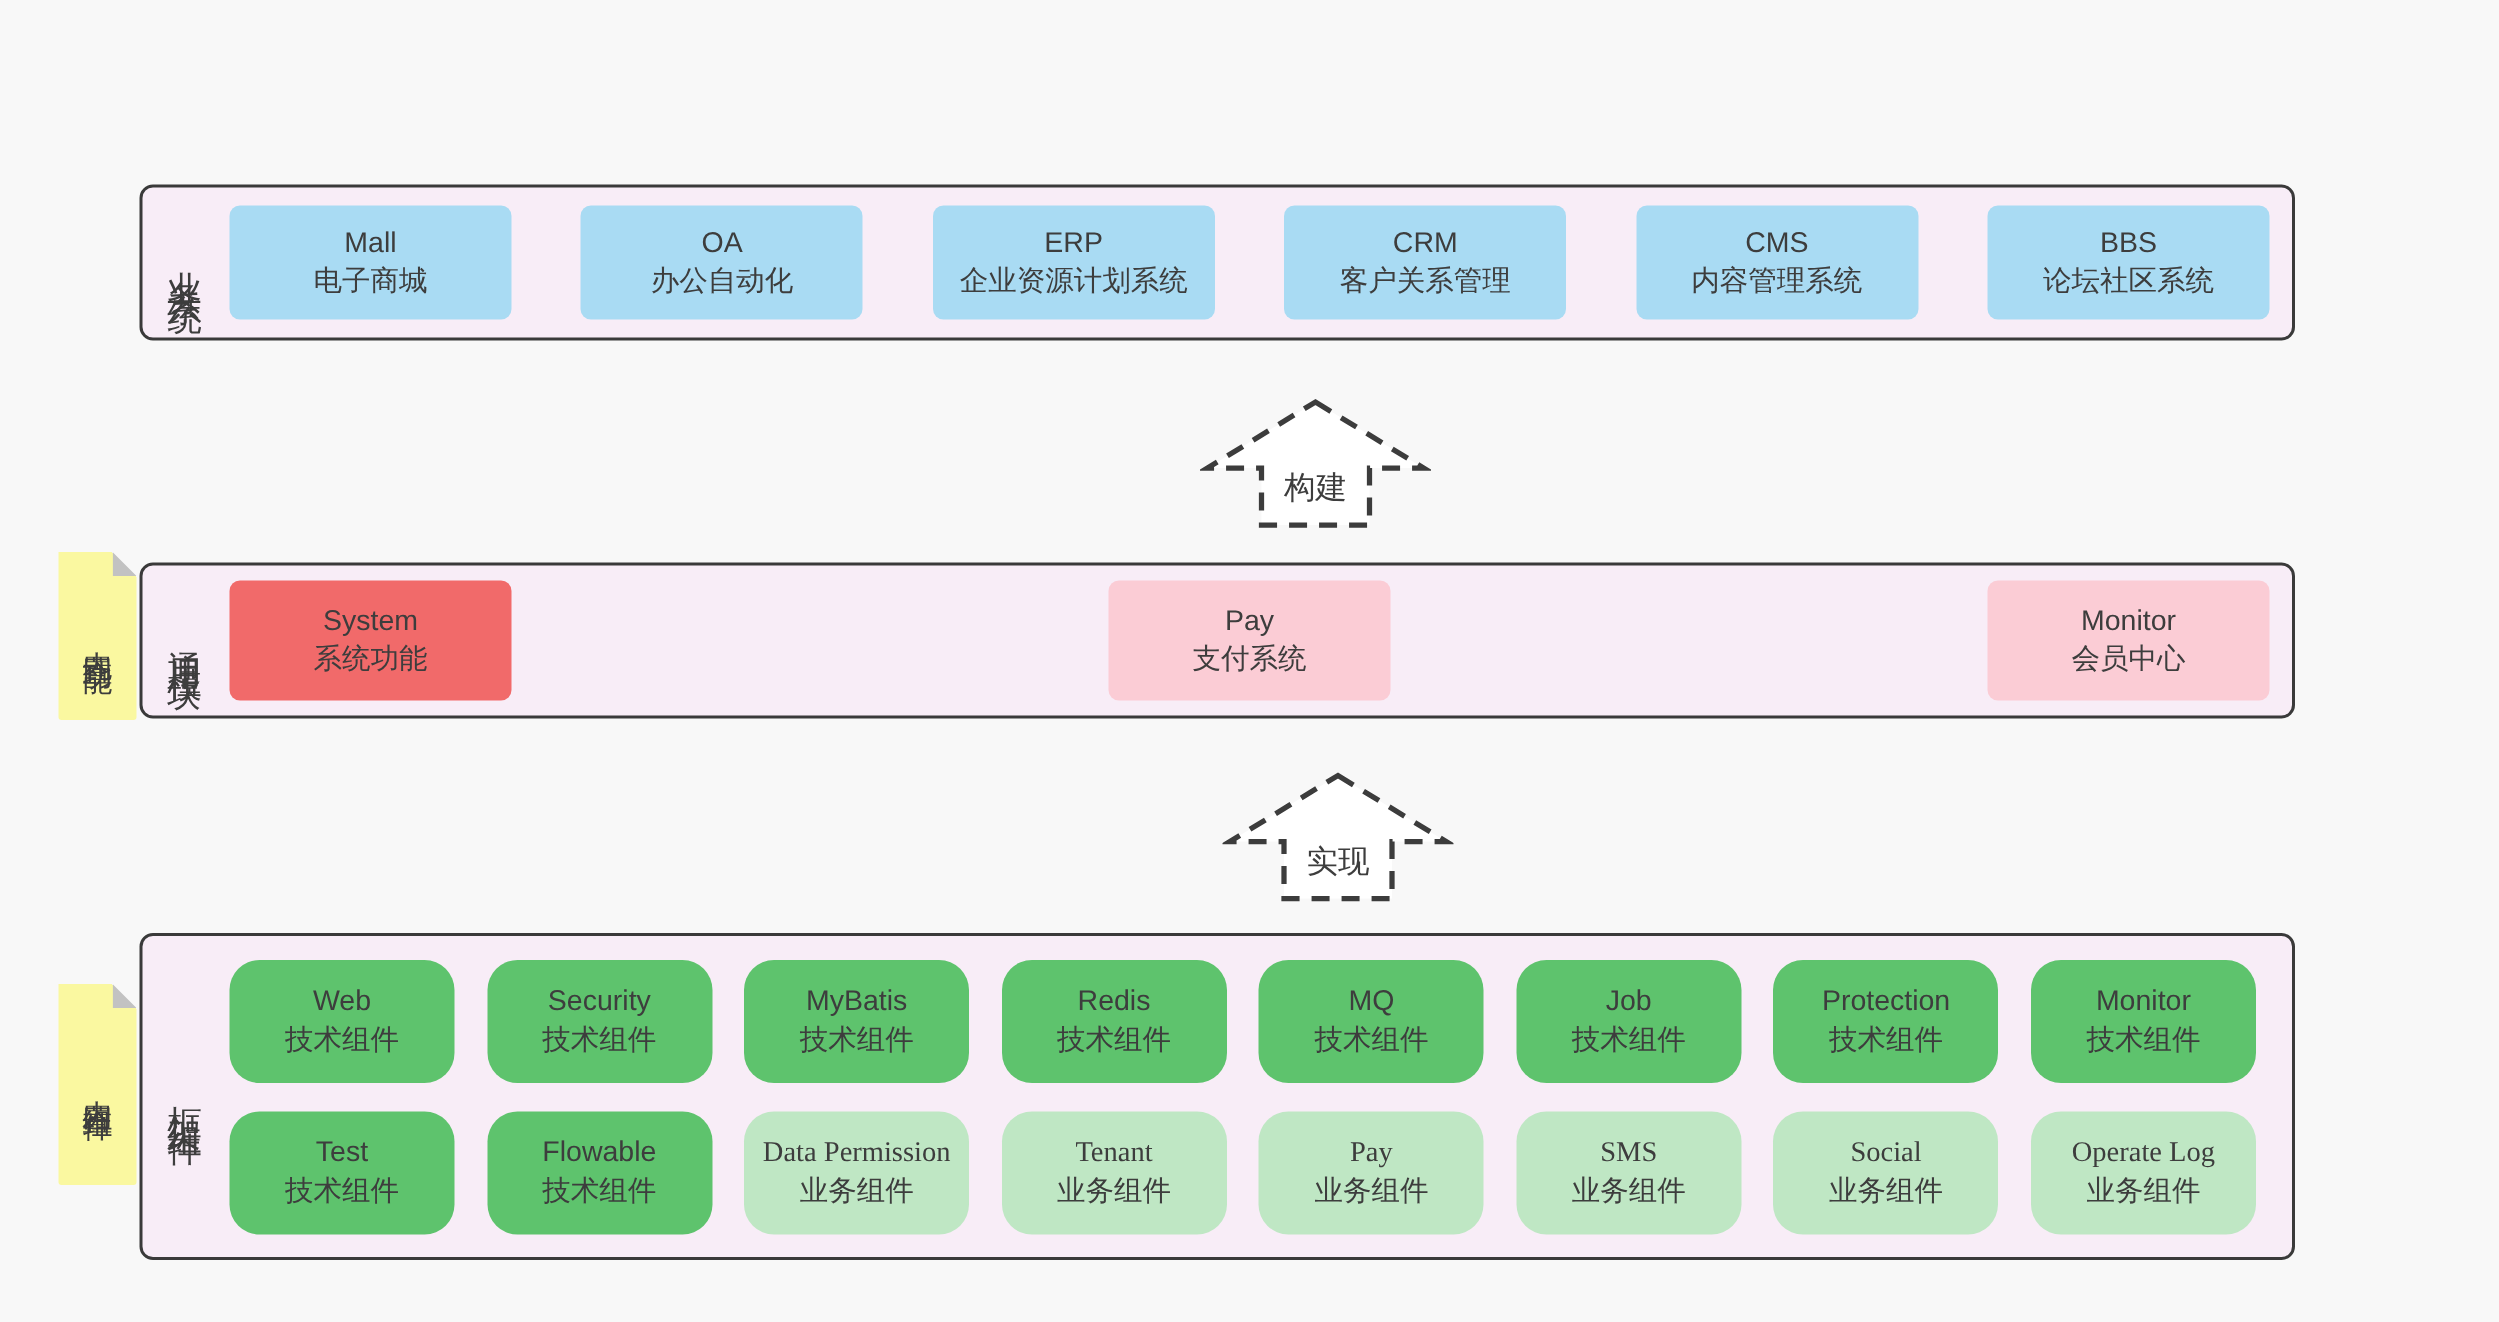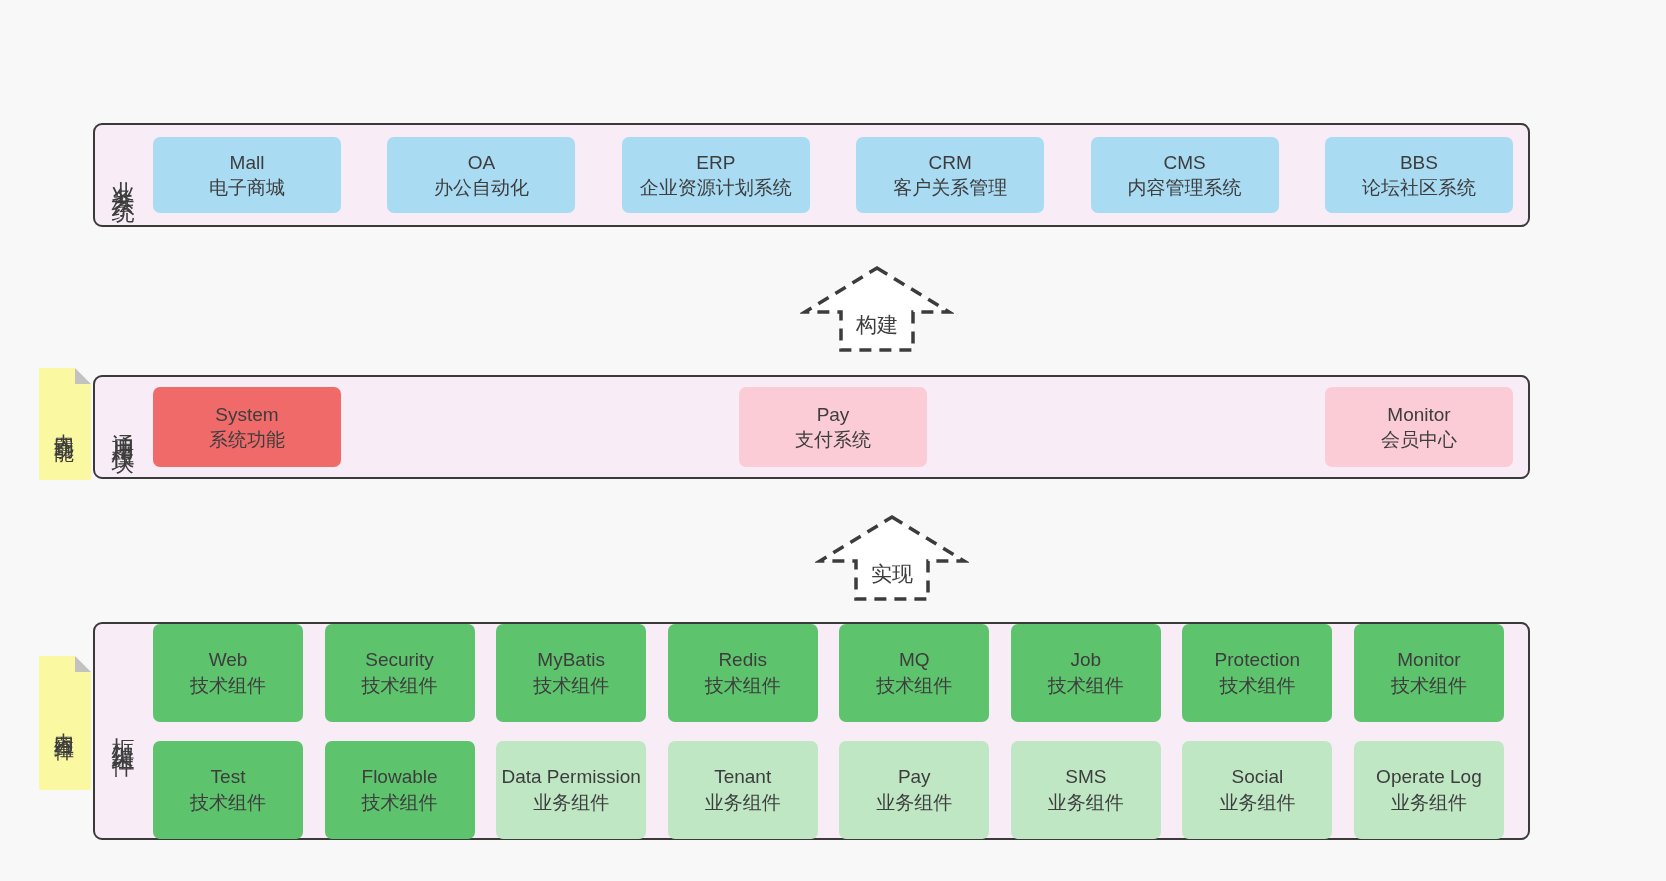--- a/index.html
+++ b/index.html
@@ -41,26 +41,26 @@
     gap:19px; padding-right:24px;
   }
   .row { display:flex; justify-content:space-between; }
   .box {
     border-radius:7px; display:flex; flex-direction:column;
     align-items:center; justify-content:center; text-align:center;
     font-size:19px; line-height:1.32; color:var(--text);
   }
   .box-lg  { width:188px; height:76px; }
   #panel-modules .box-lg { height:80px; }
-  .box-sm  { width:150px; height:98px; }
+  .box-sm  { width:150px; height:82px;border-radius:20px; }
   .blue  { background:var(--blue); }
   .red   { background:var(--red); }
   .pink  { background:var(--pink); }
   .gdark { background:var(--green-dark); }
-  .glight{ background:var(--green-light); }
+  .glight{ background:var(--green-light);font-family:Liberation Serif, serif; }
   .tab {
     position:absolute; left:39px; width:52px;
     background:linear-gradient(225deg, transparent 12px, var(--yellow) 12px);
     display:flex; align-items:center; justify-content:center;
     border-radius:0 0 2px 2px;
   }
   #tab-modules    { top:368px; height:112px; }
   #tab-components { top:656px; height:134px; }
   .tab .fold {
     content:""; position:absolute; top:0; right:0; width:16px; height:16px;

